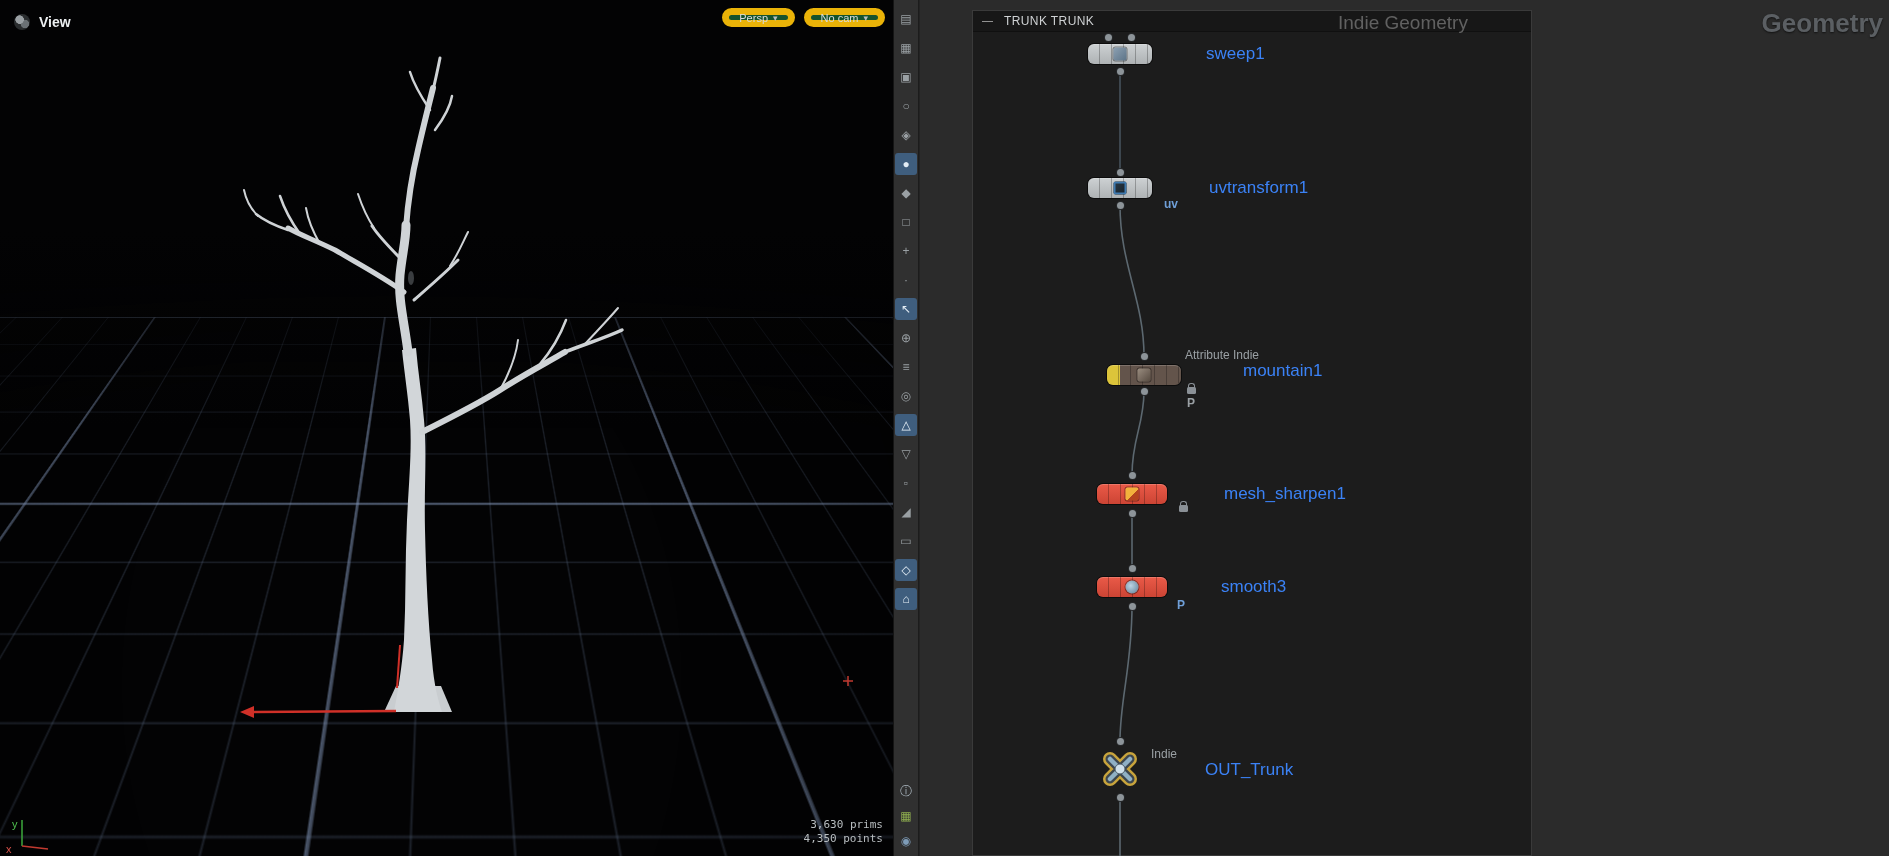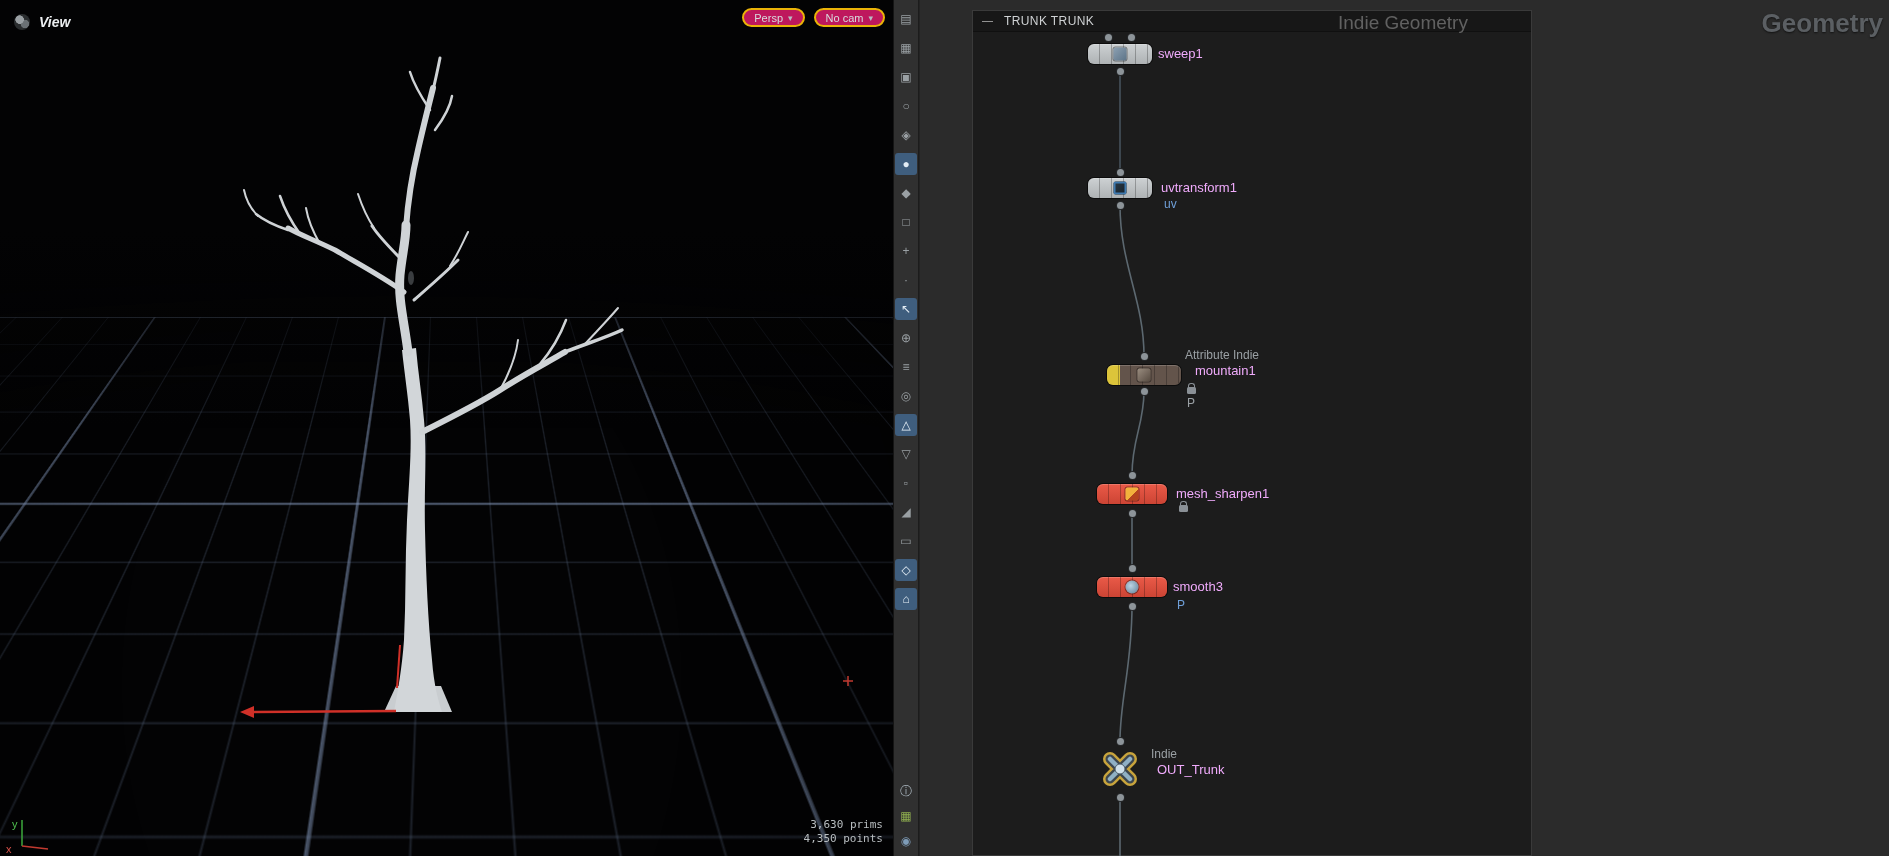--- a/index.html
+++ b/index.html
@@ -16,29 +16,29 @@
       linear-gradient(rgba(130,150,185,.45) 1.5px, transparent 1.5px),
       linear-gradient(90deg, rgba(130,150,185,.45) 1.5px, transparent 1.5px),
       linear-gradient(rgba(110,130,165,.22) 1px, transparent 1px),
       linear-gradient(90deg, rgba(110,130,165,.22) 1px, transparent 1px);
     background-size: 230px 230px, 230px 230px, 46px 46px, 46px 46px; }
   .vp-fade { position:absolute; inset:0; pointer-events:none;
     background:linear-gradient(180deg, rgba(3,3,4,1) 0%, rgba(3,3,4,1) 27%, rgba(3,3,4,0) 50%),
                radial-gradient(ellipse at 45% 80%, rgba(0,0,0,0) 40%, rgba(0,0,0,.45) 100%); }
   .tree-svg { position:absolute; left:0; top:0; }
 
-  .vp-title-row { position:absolute; left:14px; top:14px; display:flex; align-items:center; gap:9px;font-style:italic; }
+  .vp-title-row { position:absolute; left:14px; top:14px; display:flex; align-items:center; gap:9px; }
   .vp-pane-icon { width:16px; height:16px; border-radius:50%;
     background:radial-gradient(circle at 35% 35%, #9aa0a4 0 4px, transparent 4.5px),
                radial-gradient(circle at 68% 62%, #6a7074 0 4px, transparent 4.5px), #2a2d2f; }
   .vp-title { color:#eceff1; font-size:14px; font-weight:bold; }
 
   .vp-top-right { position:absolute; top:8px; right:8px; display:flex; gap:9px; }
   .pill { display:inline-flex; align-items:center; gap:5px; height:19px; padding:0 10px;
-    border:2px solid #eab308; border-radius:10px; background:#be185d; color:#d8dcde;
+    border:7px solid #eab308; border-radius:10px; background:#14532d; color:#d8dcde;
     font-size:11px; cursor:pointer; }
   .pill .caret { font-size:9px; color:#b8bec2; }
 
   .vp-stats { position:absolute; right:10px; bottom:10px; text-align:right;
     font-family:"DejaVu Sans Mono", monospace; font-size:11px; line-height:14px; color:#b9bec1; }
 
   
   .toolbar { position:absolute; left:893px; top:0; width:26px; height:856px;
     background:#303030; border-left:1px solid #151515; border-right:1px solid #1c1c1c;
     display:flex; flex-direction:column; align-items:center; padding-top:8px; gap:7px; }
@@ -77,24 +77,24 @@
     background:repeating-linear-gradient(90deg, transparent 0 11px, rgba(0,0,0,.26) 11px 12px); }
   .hnode .nicon { position:absolute; left:50%; top:50%; transform:translate(-50%,-50%);
     width:13px; height:13px; border-radius:2px; box-shadow:0 0 0 1px rgba(0,0,0,.4); }
   .hnode.gray { background:linear-gradient(180deg,#cdd1d3,#aeb2b4); }
   .hnode.noise { background:linear-gradient(90deg,#dcc43a 0 13px,#63544b 13px 100%); }
   .hnode.red { background:linear-gradient(180deg,#ea5a48,#cc4434); }
 
   .ndot { position:absolute; width:7px; height:7px; border-radius:50%; background:#8d9499;
     box-shadow:0 0 0 1px #26282a; cursor:pointer; }
 
-  .nlabel { position:absolute; font-size:13px; line-height:20px; color:#f0abfc;
-    white-space:nowrap; cursor:pointer; }
+  .nlabel { position:absolute; font-size:17px; line-height:20px; color:#3b82f6;
+    white-space:nowrap; cursor:pointer;margin-left:48px; }
   .ntype { position:absolute; font-size:12px; line-height:15px; color:#9aa0a4; white-space:nowrap; }
-  .ntag { position:absolute; font-size:12px; line-height:15px; color:#6f9fd8; white-space:nowrap; }
+  .ntag { position:absolute; font-size:12px; line-height:15px; color:#6f9fd8; white-space:nowrap;font-weight:bold; }
 
   .mini-lock { position:absolute; width:9px; height:7px; background:#8a9096; border-radius:1.5px; }
   .mini-lock::before { content:""; position:absolute; left:1px; top:-4px; width:5px; height:5px;
     border:1.5px solid #8a9096; border-bottom:none; border-radius:3px 3px 0 0; }
 
   .nullnode { position:absolute; cursor:pointer; }
 </style>
 </head>
 <body>
 

